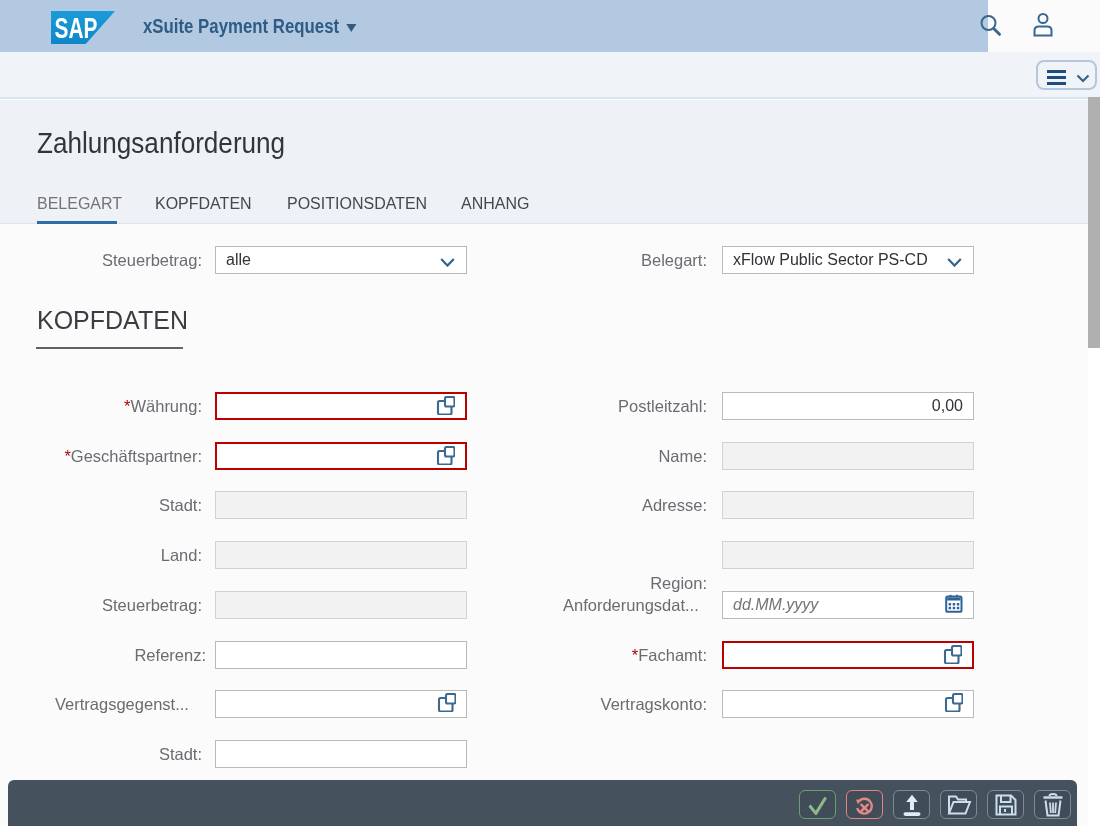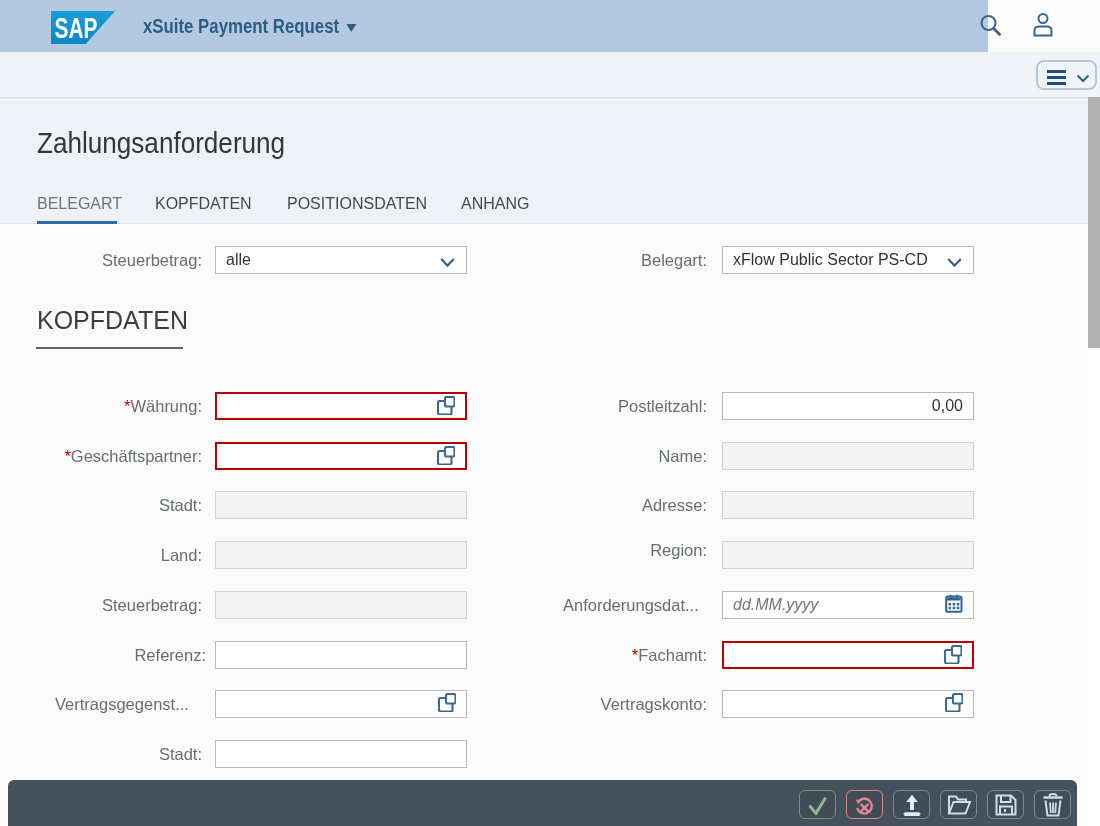--- a/index.html
+++ b/index.html
@@ -126,21 +126,21 @@
       </svg>
     </div>
     <div class="lbl" style="left:505px;width:202px;top:442px">Name:</div>
     <div class="box dis" style="left:722px;top:442px"></div>
     <div class="lbl" style="left:0;width:202px;top:491px">Stadt:</div>
     <div class="box dis" style="left:215px;top:491px"></div>
     <div class="lbl" style="left:505px;width:202px;top:491px">Adresse:</div>
     <div class="box dis" style="left:722px;top:491px"></div>
     <div class="lbl" style="left:0;width:202px;top:541px">Land:</div>
     <div class="box dis" style="left:215px;top:541px"></div>
-    <div class="lbl" style="left:505px;width:202px;top:536px">Region:</div>
+    <div class="lbl" style="left:505px;width:202px;top:569px">Region:</div>
     <div class="box dis" style="left:722px;top:541px"></div>
     <div class="lbl" style="left:0;width:202px;top:591px">Steuerbetrag:</div>
     <div class="box dis" style="left:215px;top:591px"></div>
     <div class="lbl" style="left:505px;width:202px;top:591px">
       <span style="position:absolute;left:58px">Anforderungsdat...</span>
     </div>
     <div class="box" style="left:722px;top:591px"><span class="ph">dd.MM.yyyy</span><svg class="cal" width="18" height="19" viewBox="0 0 18 19">
         <rect x="4.5" y="0.8" width="2" height="2.5" fill="#2d6397"></rect>
         <rect x="11" y="0.8" width="2" height="2.5" fill="#2d6397"></rect>
         <rect x="1.2" y="2.5" width="15.3" height="15.3" rx="1.6" fill="none" stroke="#2d6397" stroke-width="2"></rect>

